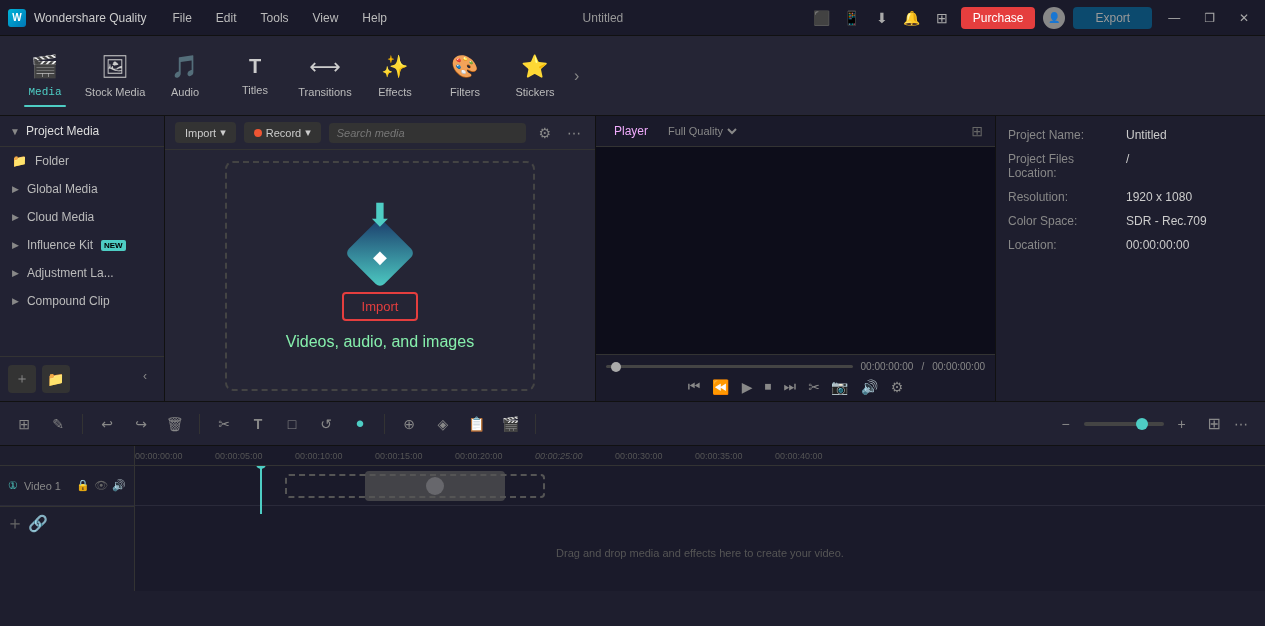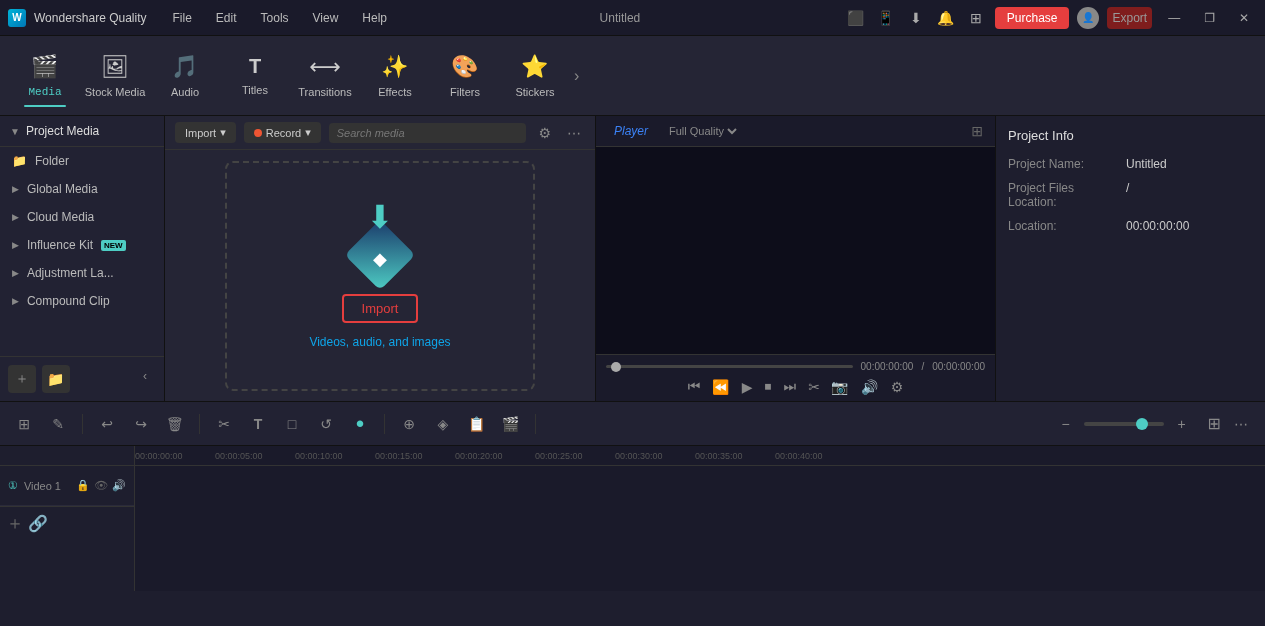--- a/index.html
+++ b/index.html
@@ -55,25 +55,25 @@
       background: #e53e3e;
       color: white;
       border: none;
       border-radius: 4px;
       padding: 4px 12px;
       font-size: 12px;
       cursor: pointer;
       font-weight: 500;
     }
     #title-bar .export-btn {
-      background: #7f1d1d;
+      background: #0c4a6e;
       color: #999;
       border: none;
       border-radius: 4px;
-      padding: 4px 5px;
+      padding: 4px 22px;
       font-size: 12px;
       cursor: pointer;
     }
     #title-bar .avatar {
       width: 22px; height: 22px; border-radius: 50%;
       background: #888; display: flex; align-items: center; justify-content: center;
       font-size: 10px;
     }
     #title-bar .win-btn {
       font-size: 12px; color: #aaa; padding: 0 8px; cursor: pointer;
@@ -250,45 +250,45 @@
       background: transparent;
       border: 2px solid #e53e3e;
       color: #e53e3e;
       border-radius: 4px;
       padding: 5px 18px;
       font-size: 13px;
       cursor: pointer;
       font-weight: 500;
     }
     .import-hint {
-      font-size: 12px;
-      color: #0ea5e9;
+      font-size: 16px;
+      color: #86efac;
     }
 
     
     #player-area {
       width: 400px;
       background: #1a1a2a;
       border-left: 1px solid #111;
       display: flex;
       flex-direction: column;
     }
     #player-toolbar {
       display: flex;
       align-items: center;
       padding: 6px 12px;
       gap: 10px;
       border-bottom: 1px solid #333;
     }
     .player-tab {
-      font-size: 12px; color: #3b82f6; cursor: pointer; padding: 2px 6px; font-style: italic;
+      font-size: 12px; color: #f0abfc; cursor: pointer; padding: 2px 6px;
     }
     .quality-select {
       background: transparent; border: none; color: #888;
-      font-size: 11px; cursor: pointer; text-align: right;
+      font-size: 11px; cursor: pointer;
     }
     .player-icon-btn {
       font-size: 14px; color: #666; margin-left: auto; cursor: pointer;
     }
     #player-canvas {
       flex: 1;
       background: #0d0d1a;
       display: flex; align-items: center; justify-content: center;
     }
     #player-controls {
@@ -617,28 +617,35 @@
         <span class="ctrl-btn">⏭</span>
         <span class="ctrl-btn">✂</span>
         <span class="ctrl-btn">📷</span>
         <span class="ctrl-btn">🔊</span>
         <span class="ctrl-btn">⚙</span>
       </div>
     </div>
   </div>
 
   <div id="right-panel">
-    <h3>Project Info</h3>
     <div class="info-row">
       <span class="info-label">Project Name:</span>
       <span class="info-value">Untitled</span>
     </div>
     <div class="info-row">
       <span class="info-label">Project Files Location:</span>
       <span class="info-value">/</span>
+    </div>
+    <div class="info-row">
+      <span class="info-label">Resolution:</span>
+      <span class="info-value">1920 x 1080</span>
+    </div>
+    <div class="info-row">
+      <span class="info-label">Color Space:</span>
+      <span class="info-value">SDR - Rec.709</span>
     </div>
     <div class="info-row">
       <span class="info-label">Location:</span>
       <span class="info-value">00:00:00:00</span>
     </div>
   </div>
 </div>
 
 <div id="timeline">
   <div id="timeline-toolbar">
@@ -697,28 +704,45 @@
         </div>
         <div class="ruler-mark" style="left: 160px;">
           <span class="ruler-label">00:00:10:00</span>
         </div>
         <div class="ruler-mark" style="left: 240px;">
           <span class="ruler-label">00:00:15:00</span>
         </div>
         <div class="ruler-mark" style="left: 320px;">
           <span class="ruler-label">00:00:20:00</span>
         </div>
-        <div class="ruler-mark" style="left: 400px;">
+        <div class="ruler-mark" style="left: 400px; font-style: italic;">
           <span class="ruler-label">00:00:25:00</span>
         </div>
         <div class="ruler-mark" style="left: 480px;">
           <span class="ruler-label">00:00:30:00</span>
         </div>
         <div class="ruler-mark" style="left: 560px;">
           <span class="ruler-label">00:00:35:00</span>
         </div>
         <div class="ruler-mark" style="left: 640px;">
           <span class="ruler-label">00:00:40:00</span>
         </div>
       </div>
+      <div id="timeline-tracks">
+        <div class="track-row">
+
+          <div style="position:absolute;left:125px;top:-2px;width:2px;height:50px;background:#4ecdc4;z-index:5;">
+            <div style="position:absolute;top:-5px;left:-4px;width:10px;height:10px;background:#4ecdc4;border-radius:50%;"></div>
+          </div>
+
+          <div class="clip-placeholder">
+            <div class="clip-dot"></div>
+          </div>
+
+          <div class="dashed-box"></div>
+        </div>
+        <div class="track-row" style="border:none;height:55px;">
+          <span class="drag-drop-hint">Drag and drop media and effects here to create your video.</span>
+        </div>
+      </div>
     </div>
   </div>
 </div>
 
 </body></html>

